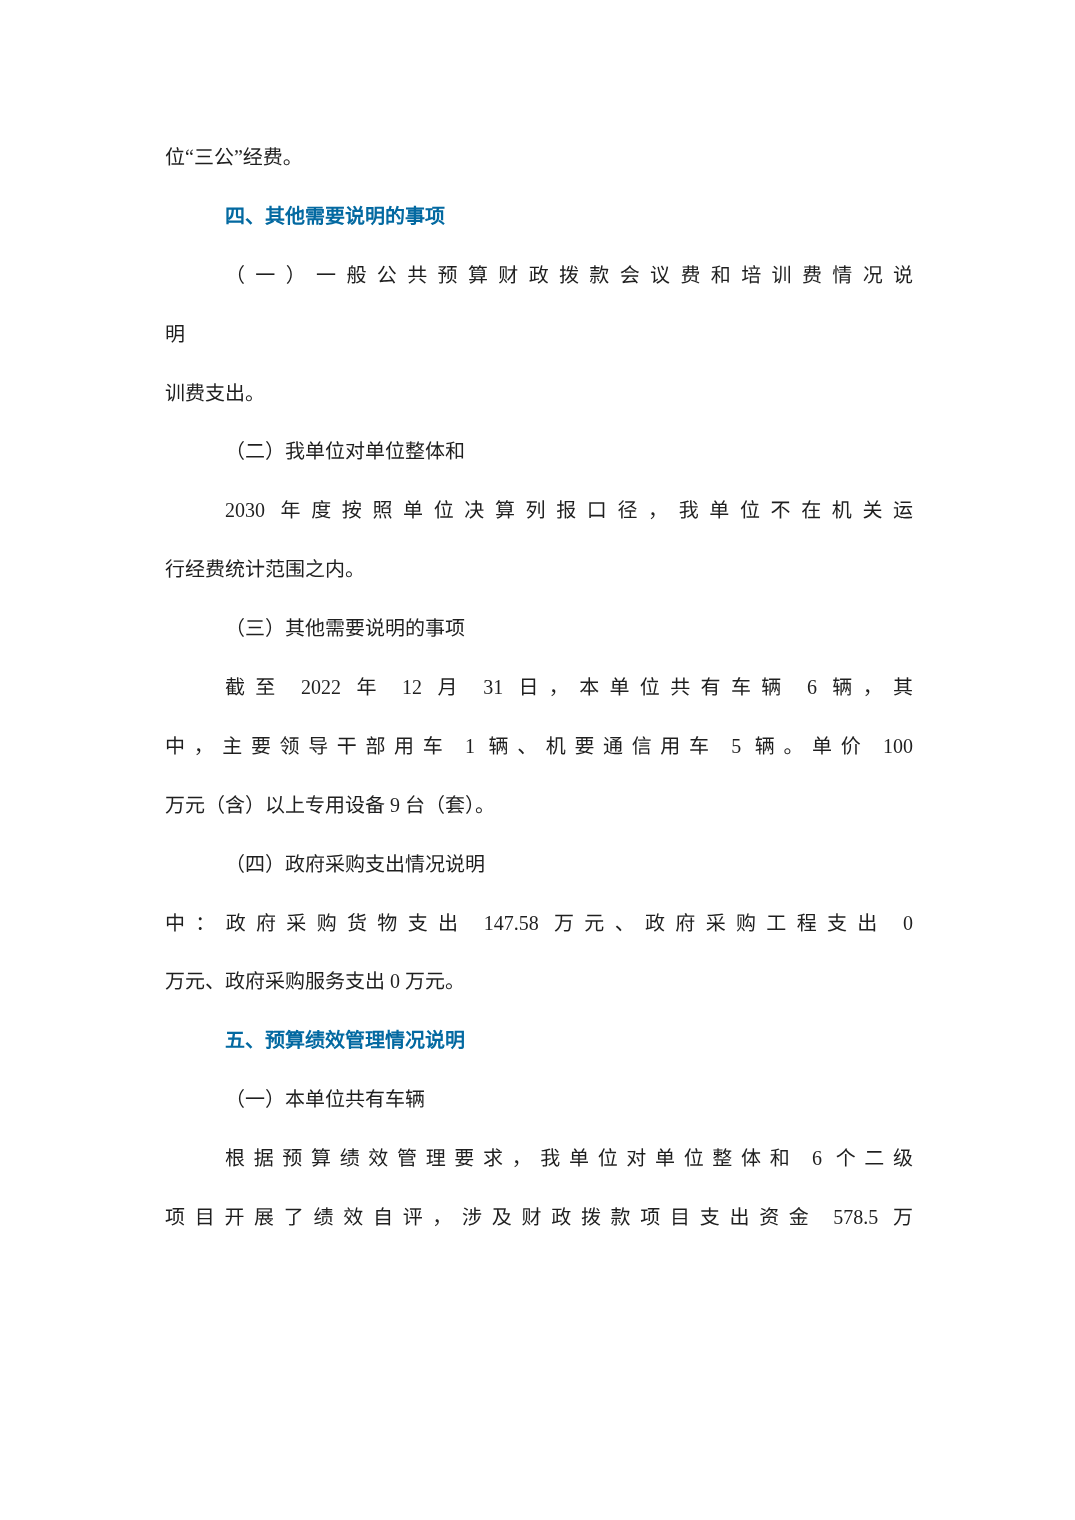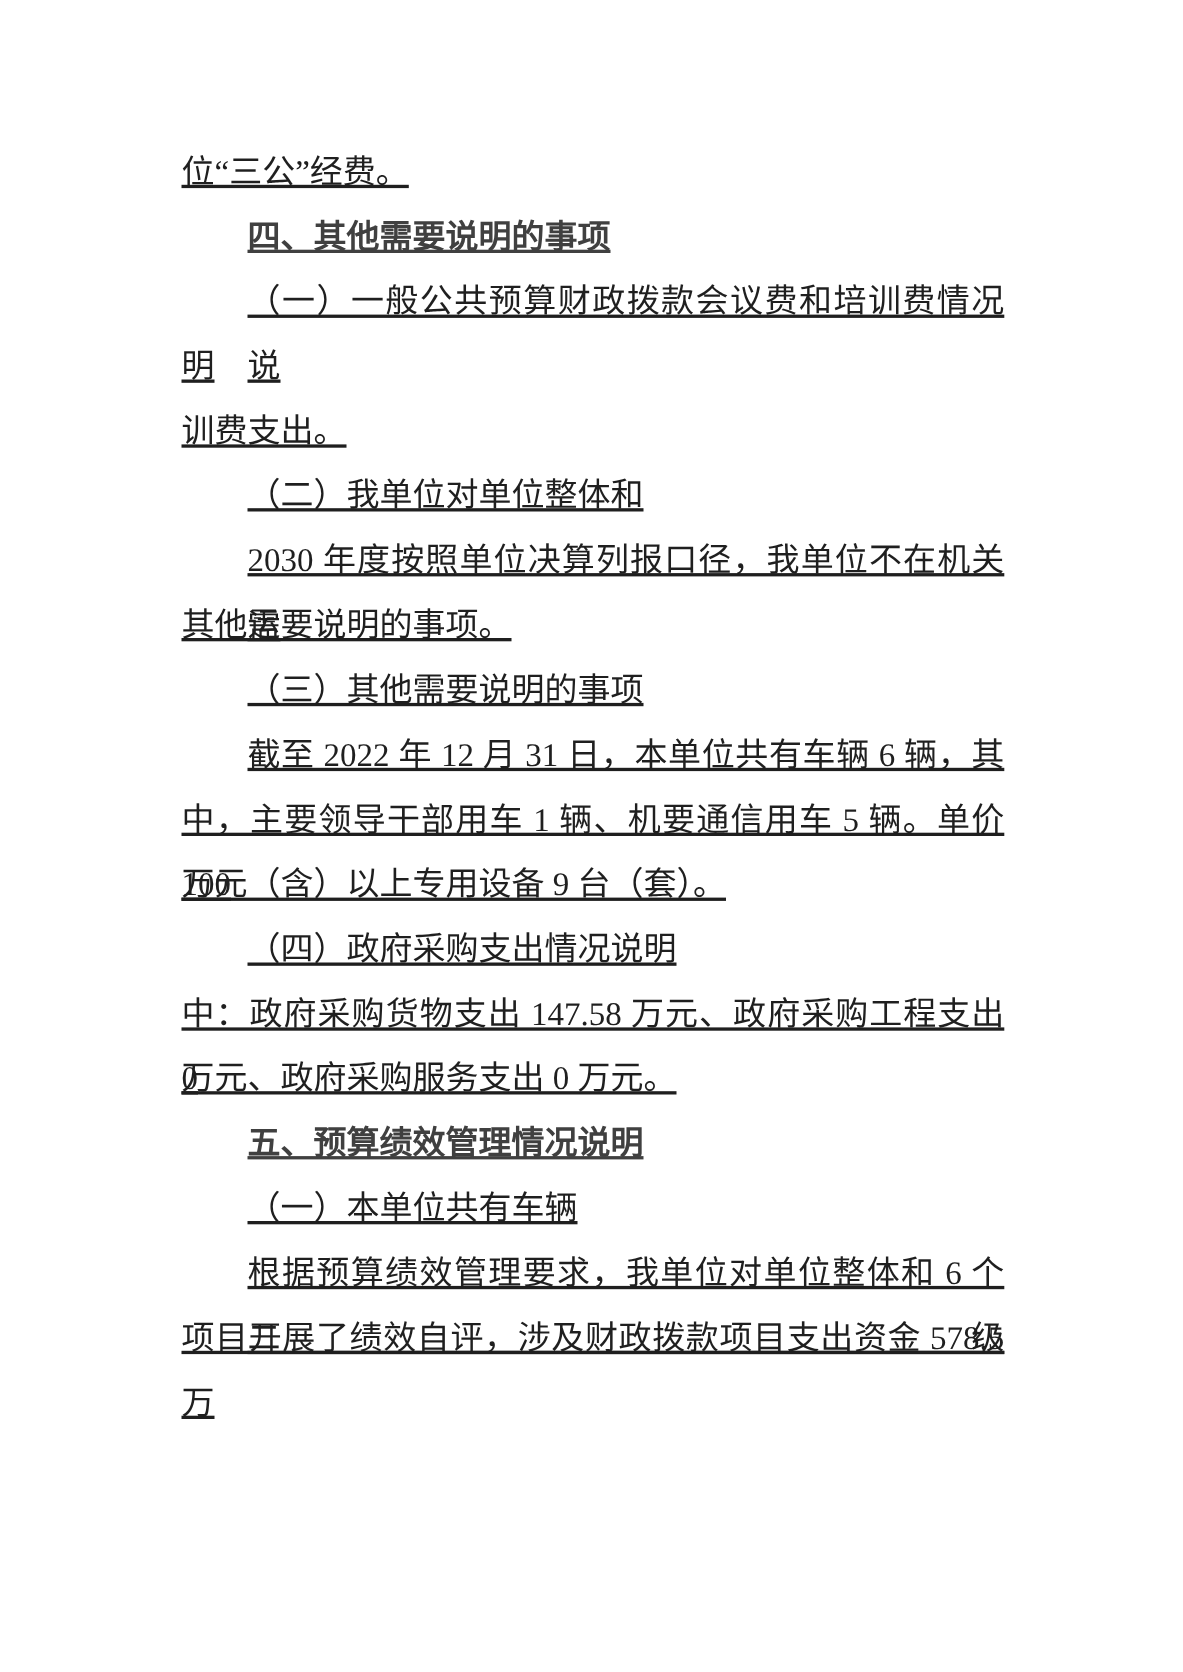--- a/index.html
+++ b/index.html
@@ -16,64 +16,63 @@
     overflow: hidden;
   }
   .textblock {
     position: absolute;
     left: 165px;
     top: 128px;
     width: 748px;
   }
   .line {
     font-family: "Liberation Serif", "DejaVu Serif", serif;
-    font-size: 30px;
+    font-size: 20px;
     line-height: 58.9px;
     height: 58.9px;
     color: #1f1f1f;
     text-align: left;
     letter-spacing: 0px;
     white-space: normal;
     overflow: visible;
-    text-decoration: underline;
   }
   .indent {
     padding-left: 60px;
   }
   
   .jfull {
     text-align: justify;
     text-align-last: justify;
     text-justify: inter-character;
   }
   .heading {
     font-family: "Liberation Sans", "DejaVu Sans", sans-serif;
     font-weight: 700;
-    color: #404040;
+    color: #0369a1;
   }
 </style>
 </head>
 <body>
 
 <div class="page" style="background: rgb(255, 255, 255); color: rgb(31, 31, 31);">
   <div class="textblock">
 
     <div class="line">位“三公”经费。</div>
 
     <div class="line indent heading">四、其他需要说明的事项</div>
 
     <div class="line indent jfull">（一）一般公共预算财政拨款会议费和培训费情况说</div>
     <div class="line">明</div>
 
     <div class="line">训费支出。</div>
 
     <div class="line indent">（二）我单位对单位整体和</div>
 
     <div class="line indent jfull">2030 年度按照单位决算列报口径，我单位不在机关运</div>
-    <div class="line">其他需要说明的事项。</div>
+    <div class="line">行经费统计范围之内。</div>
 
     <div class="line indent">（三）其他需要说明的事项</div>
 
     <div class="line indent jfull">截至 2022 年 12 月 31 日，本单位共有车辆 6 辆，其</div>
     <div class="line jfull">中，主要领导干部用车 1 辆、机要通信用车 5 辆。单价 100</div>
     <div class="line">万元（含）以上专用设备 9 台（套）。</div>
 
     <div class="line indent">（四）政府采购支出情况说明</div>
 
     <div class="line jfull">中：政府采购货物支出 147.58 万元、政府采购工程支出 0</div>

